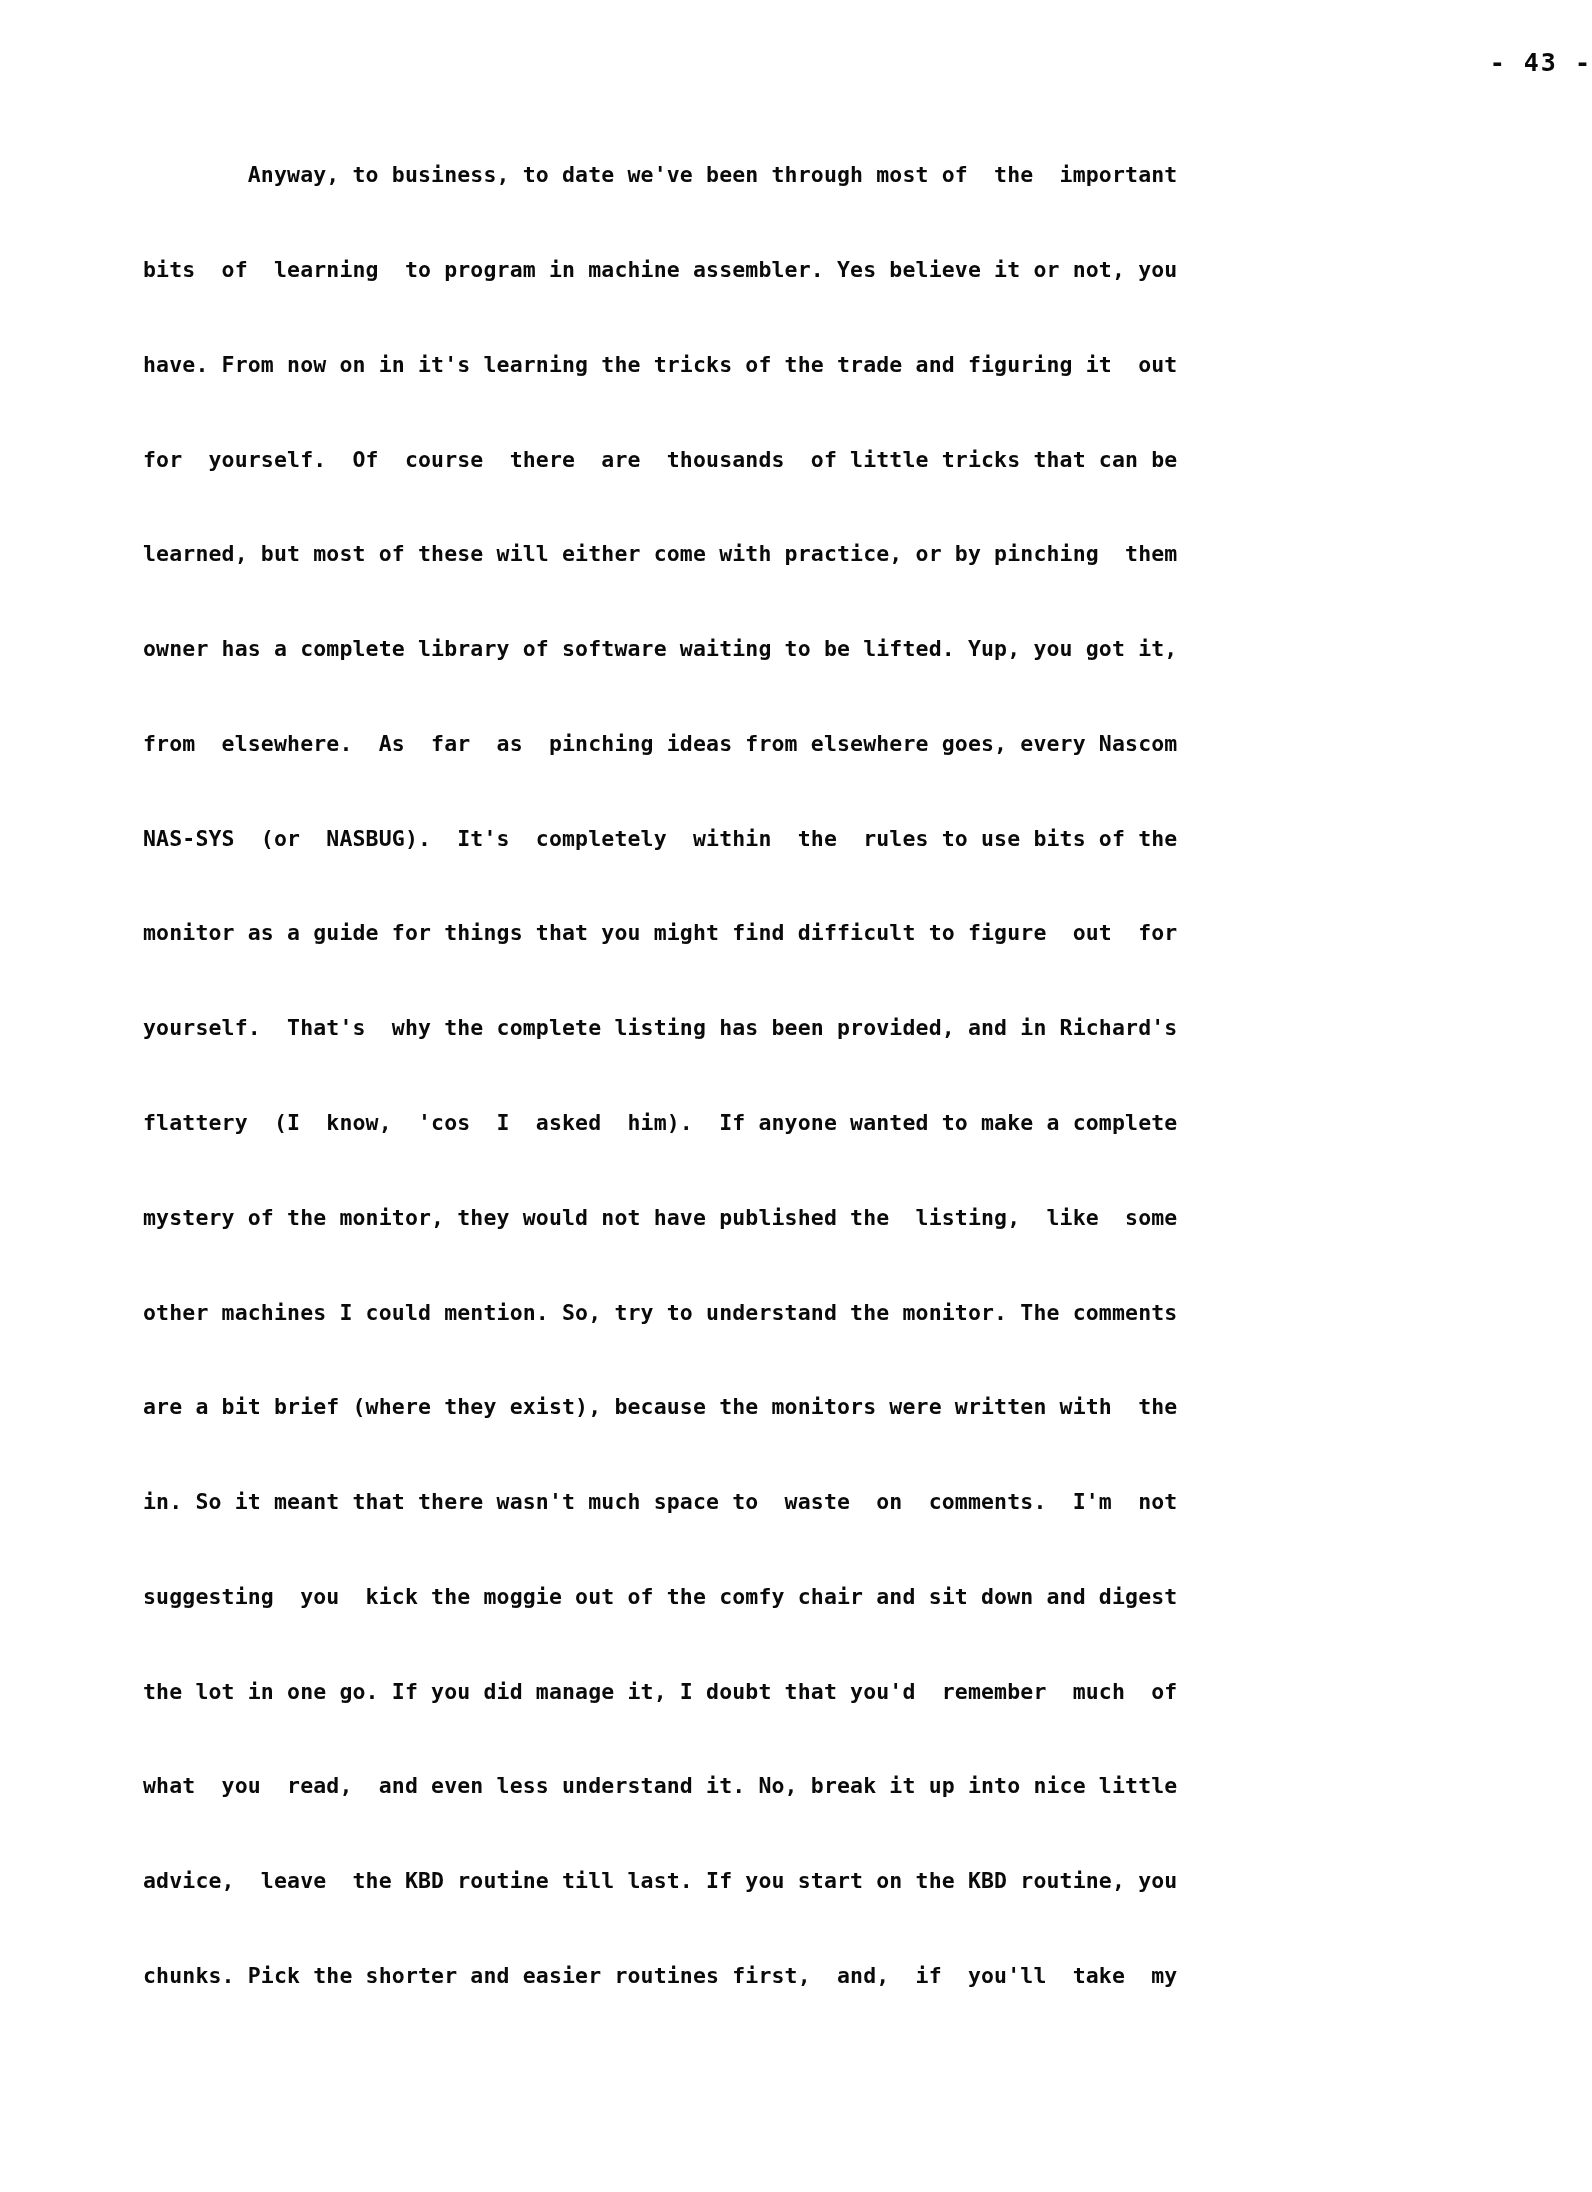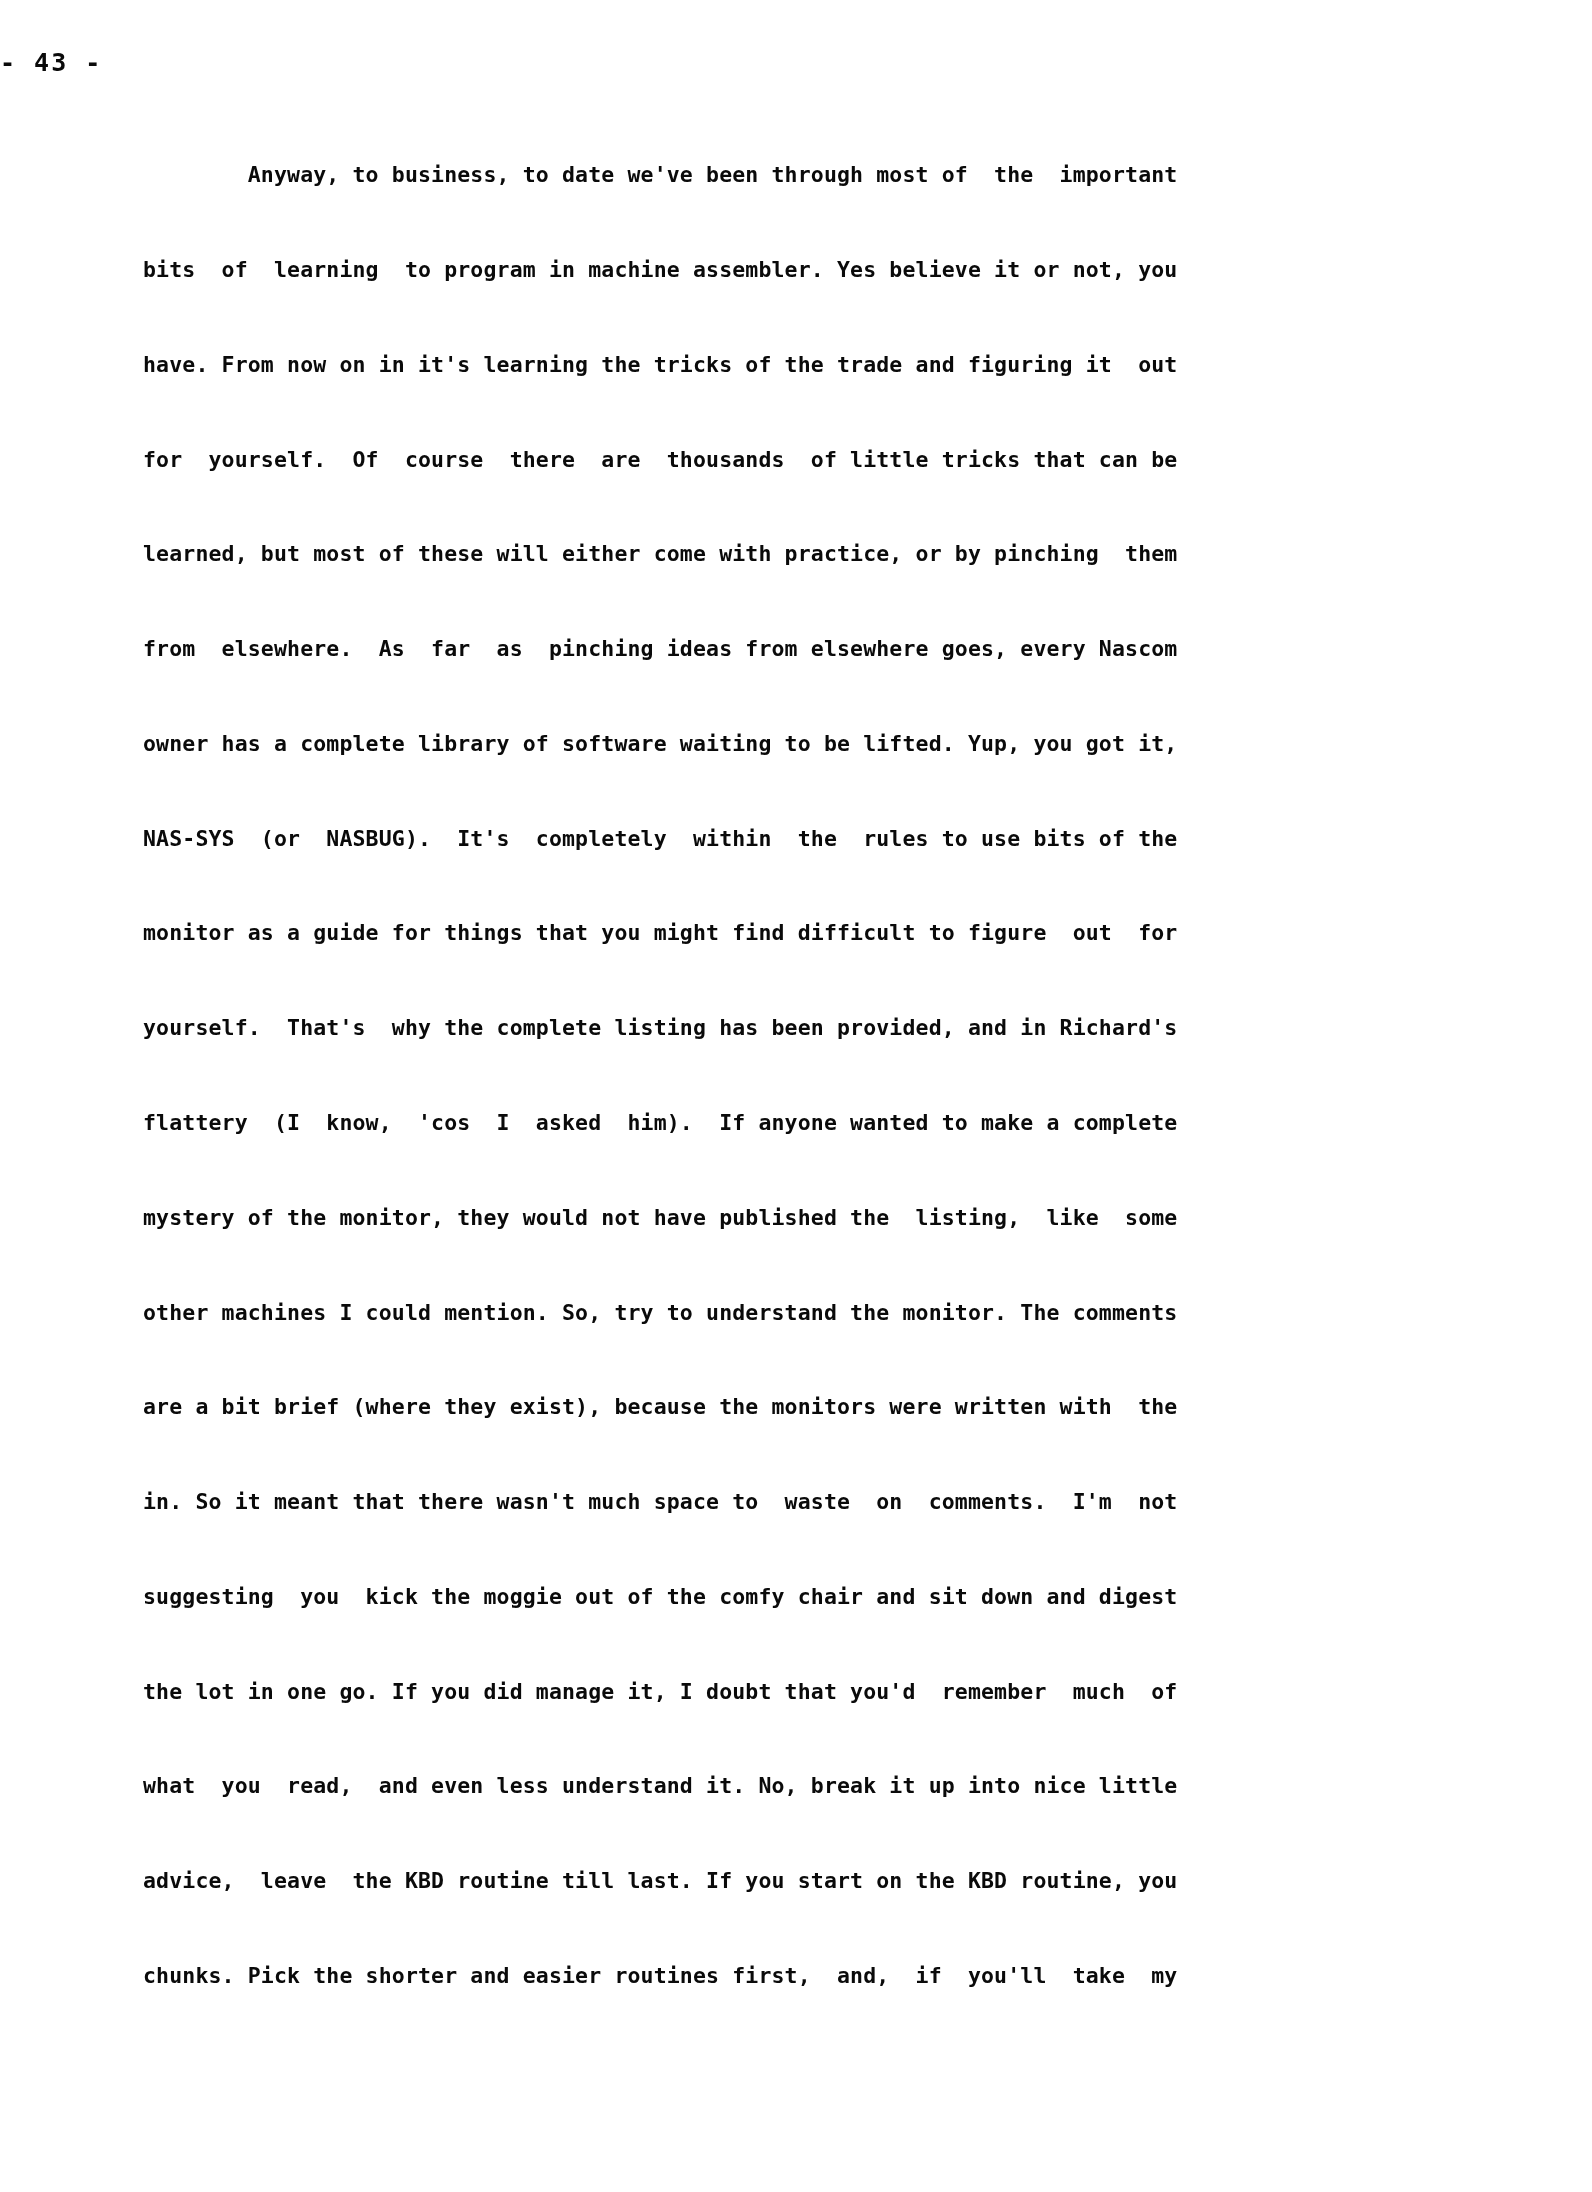--- a/index.html
+++ b/index.html
@@ -23,21 +23,21 @@
     width: 1592px;
     height: 2192px;
     background: #ffffff;
     overflow: hidden;
   }
   .page-number {
     position: absolute;
     left: 0;
     top: 48px;
     width: 1592px;
-    text-align: left;
+    text-align: right;
     font-size: 25px;
     letter-spacing: 2px;
     font-weight: 600;
   }
   .body-block {
     position: absolute;
     left: 143px;
     top: 96px;
     width: 906px;
   }
@@ -63,22 +63,22 @@
   <div class="page-number">- 43 -</div>
 
   <div class="body-block">
 
     <div class="para">
       <span class="ln">        Anyway, to business, to date we've been through most of  the  important</span>
       <span class="ln">bits  of  learning  to program in machine assembler. Yes believe it or not, you</span>
       <span class="ln">have. From now on in it's learning the tricks of the trade and figuring it  out</span>
       <span class="ln">for  yourself.  Of  course  there  are  thousands  of little tricks that can be</span>
       <span class="ln">learned, but most of these will either come with practice, or by pinching  them</span>
+      <span class="ln">owner has a complete library of software waiting to be lifted. Yup, you got it,</span>
       <span class="ln">from  elsewhere.  As  far  as  pinching ideas from elsewhere goes, every Nascom</span>
-      <span class="ln">owner has a complete library of software waiting to be lifted. Yup, you got it,</span>
       <span class="ln">NAS-SYS  (or  NASBUG).  It's  completely  within  the  rules to use bits of the</span>
       <span class="ln">monitor as a guide for things that you might find difficult to figure  out  for</span>
       <span class="ln">yourself.  That's  why the complete listing has been provided, and in Richard's</span>
       <span class="ln">flattery  (I  know,  'cos  I  asked  him).  If anyone wanted to make a complete</span>
       <span class="ln">mystery of the monitor, they would not have published the  listing,  like  some</span>
       <span class="ln">other machines I could mention. So, try to understand the monitor. The comments</span>
       <span class="ln">are a bit brief (where they exist), because the monitors were written with  the</span>
       <span class="ln">in. So it meant that there wasn't much space to  waste  on  comments.  I'm  not</span>
       <span class="ln">suggesting  you  kick the moggie out of the comfy chair and sit down and digest</span>
       <span class="ln">the lot in one go. If you did manage it, I doubt that you'd  remember  much  of</span>

